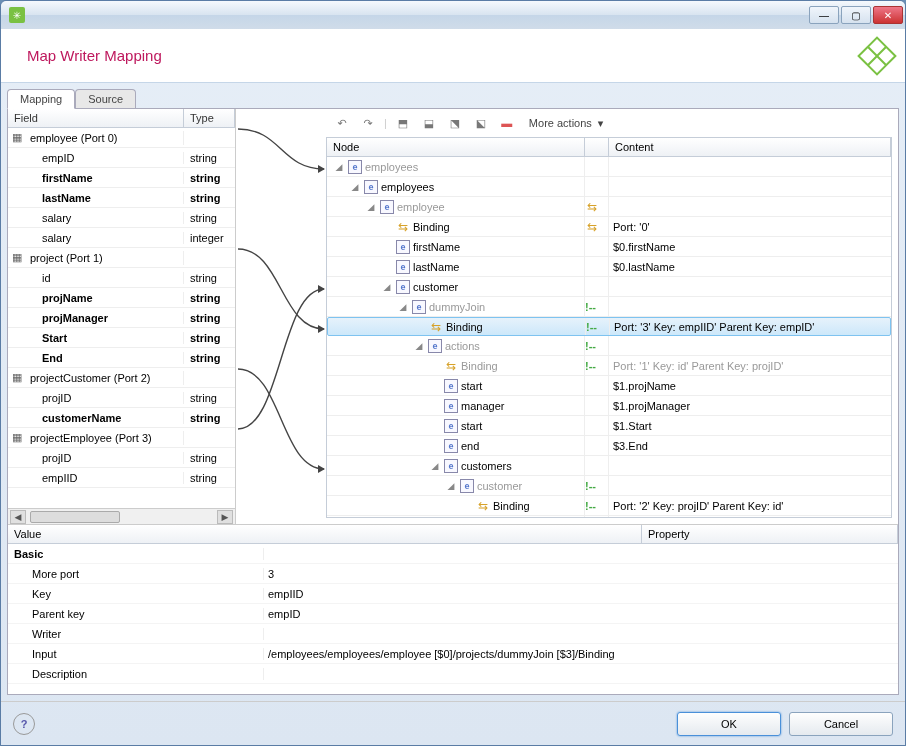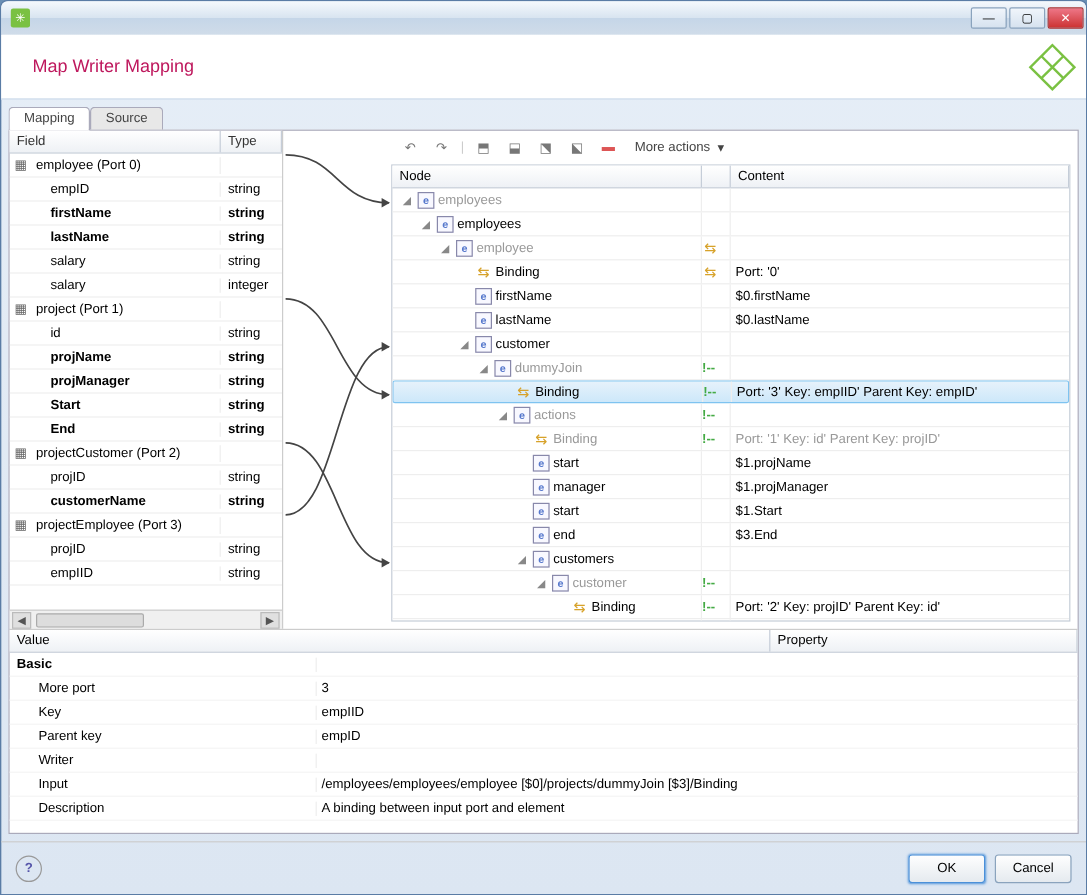--- a/index.html
+++ b/index.html
@@ -259,21 +259,21 @@
     padding: 0 12px;
     gap:8px;
     border-top:1px solid #ccc;
   }
   .help-icon {
     width:22px;height:22px;border:1px solid #999;border-radius:11px;
     display:flex;align-items:center;justify-content:center;color:#55a;font-weight:bold;
   }
   .footer-spacer{flex:1;}
   .dlg-btn {
-    width:64px;height:24px;
+    width:104px;height:24px;
     border:1px solid #8aa3bd;
     border-radius:3px;
     background:linear-gradient(to bottom,#fefefe,#e5eaef);
     display:flex;align-items:center;justify-content:center;
   }
   .dlg-btn.primary { border-color:#4a90d9; box-shadow:0 0 2px #4a90d9;}
   svg.curve { position:absolute;top:0;left:0;}
 </style>
 </head>
 <body>
@@ -685,21 +685,20 @@
             <div class="prop-row">
               <div class="c-prop indent">Writer</div>
               <div class="c-val"></div>
             </div>
             <div class="prop-row">
               <div class="c-prop indent">Input</div>
               <div class="c-val">/employees/employees/employee [$0]/projects/dummyJoin [$3]/Binding</div>
             </div>
             <div class="prop-row">
               <div class="c-prop indent">Description</div>
-              <div class="c-val">A binding between input port and element</div>
             </div>
           </div>
       </div>
     </div>
   </div>
 
   <div class="footer">
     <div class="help-icon">?</div>
     <div class="footer-spacer"></div>
     <div class="dlg-btn primary">OK</div>

